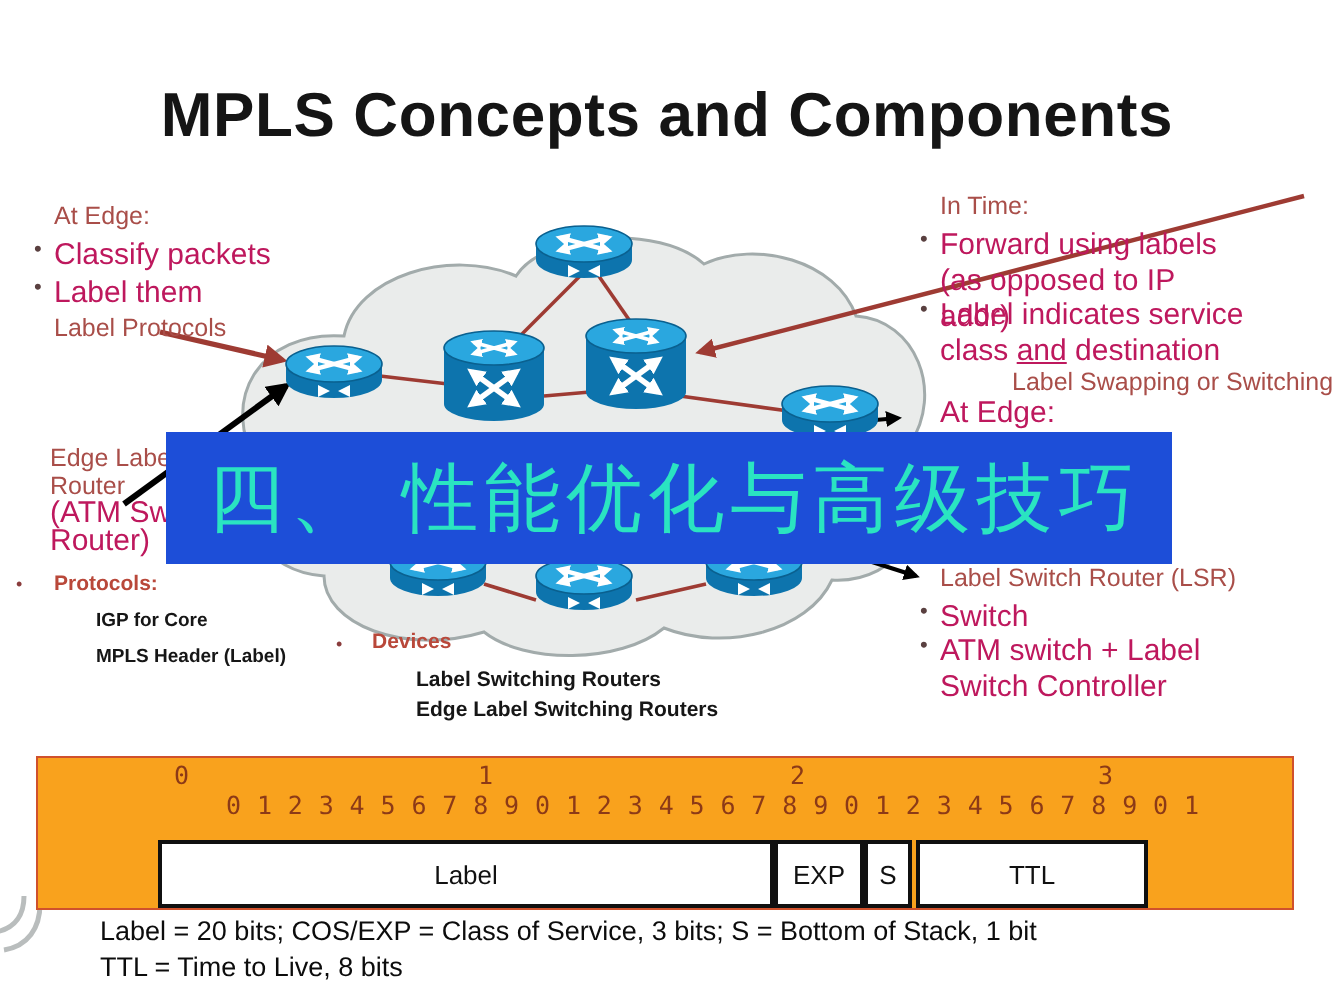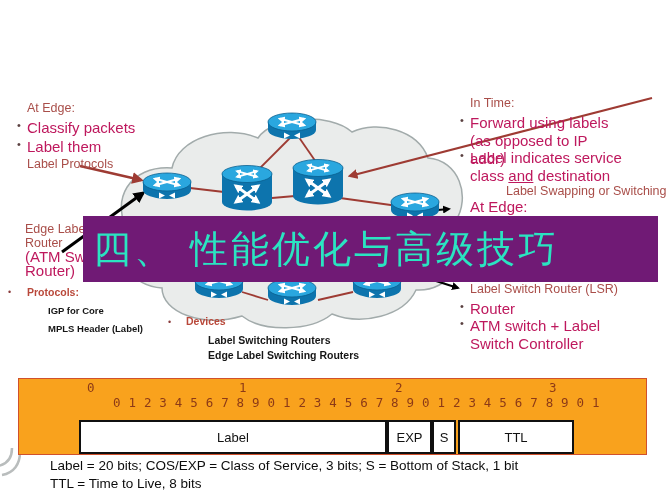--- a/index.html
+++ b/index.html
@@ -14,22 +14,22 @@
   .h-red{color:#a94e49;font-size:12.5px;line-height:14px;}
   .h-red2{color:#b9483a;font-size:10.5px;font-weight:700;}
   .blk12{color:#be185d;font-size:15px;line-height:14px;}
   .sub-bold{color:#161616;font-size:9.5px;font-weight:700;line-height:12px;}
   .dev-bold{color:#161616;font-size:10.5px;font-weight:700;}
   .blt{position:absolute;left:-10px;top:0;color:#5a4040;font-size:11px;}
   .blt-sm{color:#8a3c3c;font-size:9px;}
   .bullet-row{position:absolute;z-index:2;}
   .und{text-decoration:underline;}
 
-  .banner{position:absolute;left:83px;top:216px;width:575px;height:66px;background:#701a75;
-          z-index:5;display:flex;align-items:center;padding-left:10px;box-sizing:border-box;}
+  .banner{position:absolute;left:83px;top:216px;width:503px;height:66px;background:#1d4ed8;
+          z-index:5;display:flex;align-items:center;padding-left:21px;box-sizing:border-box;}
   .banner-text{color:#2ae4c1;font-size:38px;letter-spacing:3px;white-space:nowrap;
                font-family:"DejaVu Sans",sans-serif;}
 
   .orange-bar{position:absolute;left:18px;top:378px;width:629px;height:77px;background:#f9a21d;
               border:1.5px solid #d0512c;box-sizing:border-box;z-index:3;}
   .ten{position:absolute;top:1px;font-family:"DejaVu Sans Mono",monospace;font-size:12.5px;
        color:#8c3a17;}
   .bits{position:absolute;left:66px;top:16px;font-family:"DejaVu Sans Mono",monospace;
         font-size:12.5px;letter-spacing:.2px;color:#8c3a17;white-space:nowrap;margin-left:28px;}
   .fbox{position:absolute;top:41px;height:30px;background:#fff;border:2px solid #101010;
@@ -107,20 +107,21 @@
     <use href="#sw" transform="translate(247,174)"></use>
     <use href="#sw" transform="translate(318,168)"></use>
     <use href="#rtr" transform="translate(415,202)"></use>
     <use href="#rtr" transform="translate(219,281)"></use>
     <use href="#rtr" transform="translate(292,288)"></use>
     <use href="#rtr" transform="translate(377,281)"></use>
 
     <path d="M2,475 C14,473 20,464 20,452 M-2,466 C8,464 12,457 12,448" fill="none" stroke="#b9bdbd" stroke-width="2.5"></path>
   </svg>
 
+  <div class="txt title">MPLS Concepts and Components</div>
 
   <div class="txt h-red" style="left:27px;top:101px;">At Edge:</div>
 
   <div class="bullet-row" style="left:27px;top:119px;">
     <span class="blt">•</span>
     <span class="blk12">Classify packets</span>
   </div>
   <div class="bullet-row" style="left:27px;top:138px;">
     <span class="blt">•</span>
     <span class="blk12">Label them</span>
@@ -154,21 +155,21 @@
     <span class="blt">•</span>
     <span class="blk12">Label indicates service class </span><span class="blk12 und">and</span><span class="blk12"> destination</span>
   </div>
 
   <div class="txt h-red" style="left:492px;top:184px;margin-left:14px;">Label Swapping or Switching</div>
   <div class="txt blk12" style="left:470px;top:200px;">At Edge:</div>
   <div class="txt h-red" style="left:470px;top:282px;">Label Switch Router (LSR)</div>
 
   <div class="bullet-row" style="left:470px;top:300px;">
     <span class="blt">•</span>
-    <span class="blk12">Router</span>
+    <span class="blk12">Switch</span>
   </div>
   <div class="bullet-row" style="left:470px;top:317px;width:135px;">
     <span class="blt">•</span>
     <span class="blk12">ATM switch + Label Switch Controller</span>
   </div>
 
   <div class="banner">
     <span class="banner-text">四、 性能优化与高级技巧</span>
   </div>
 

